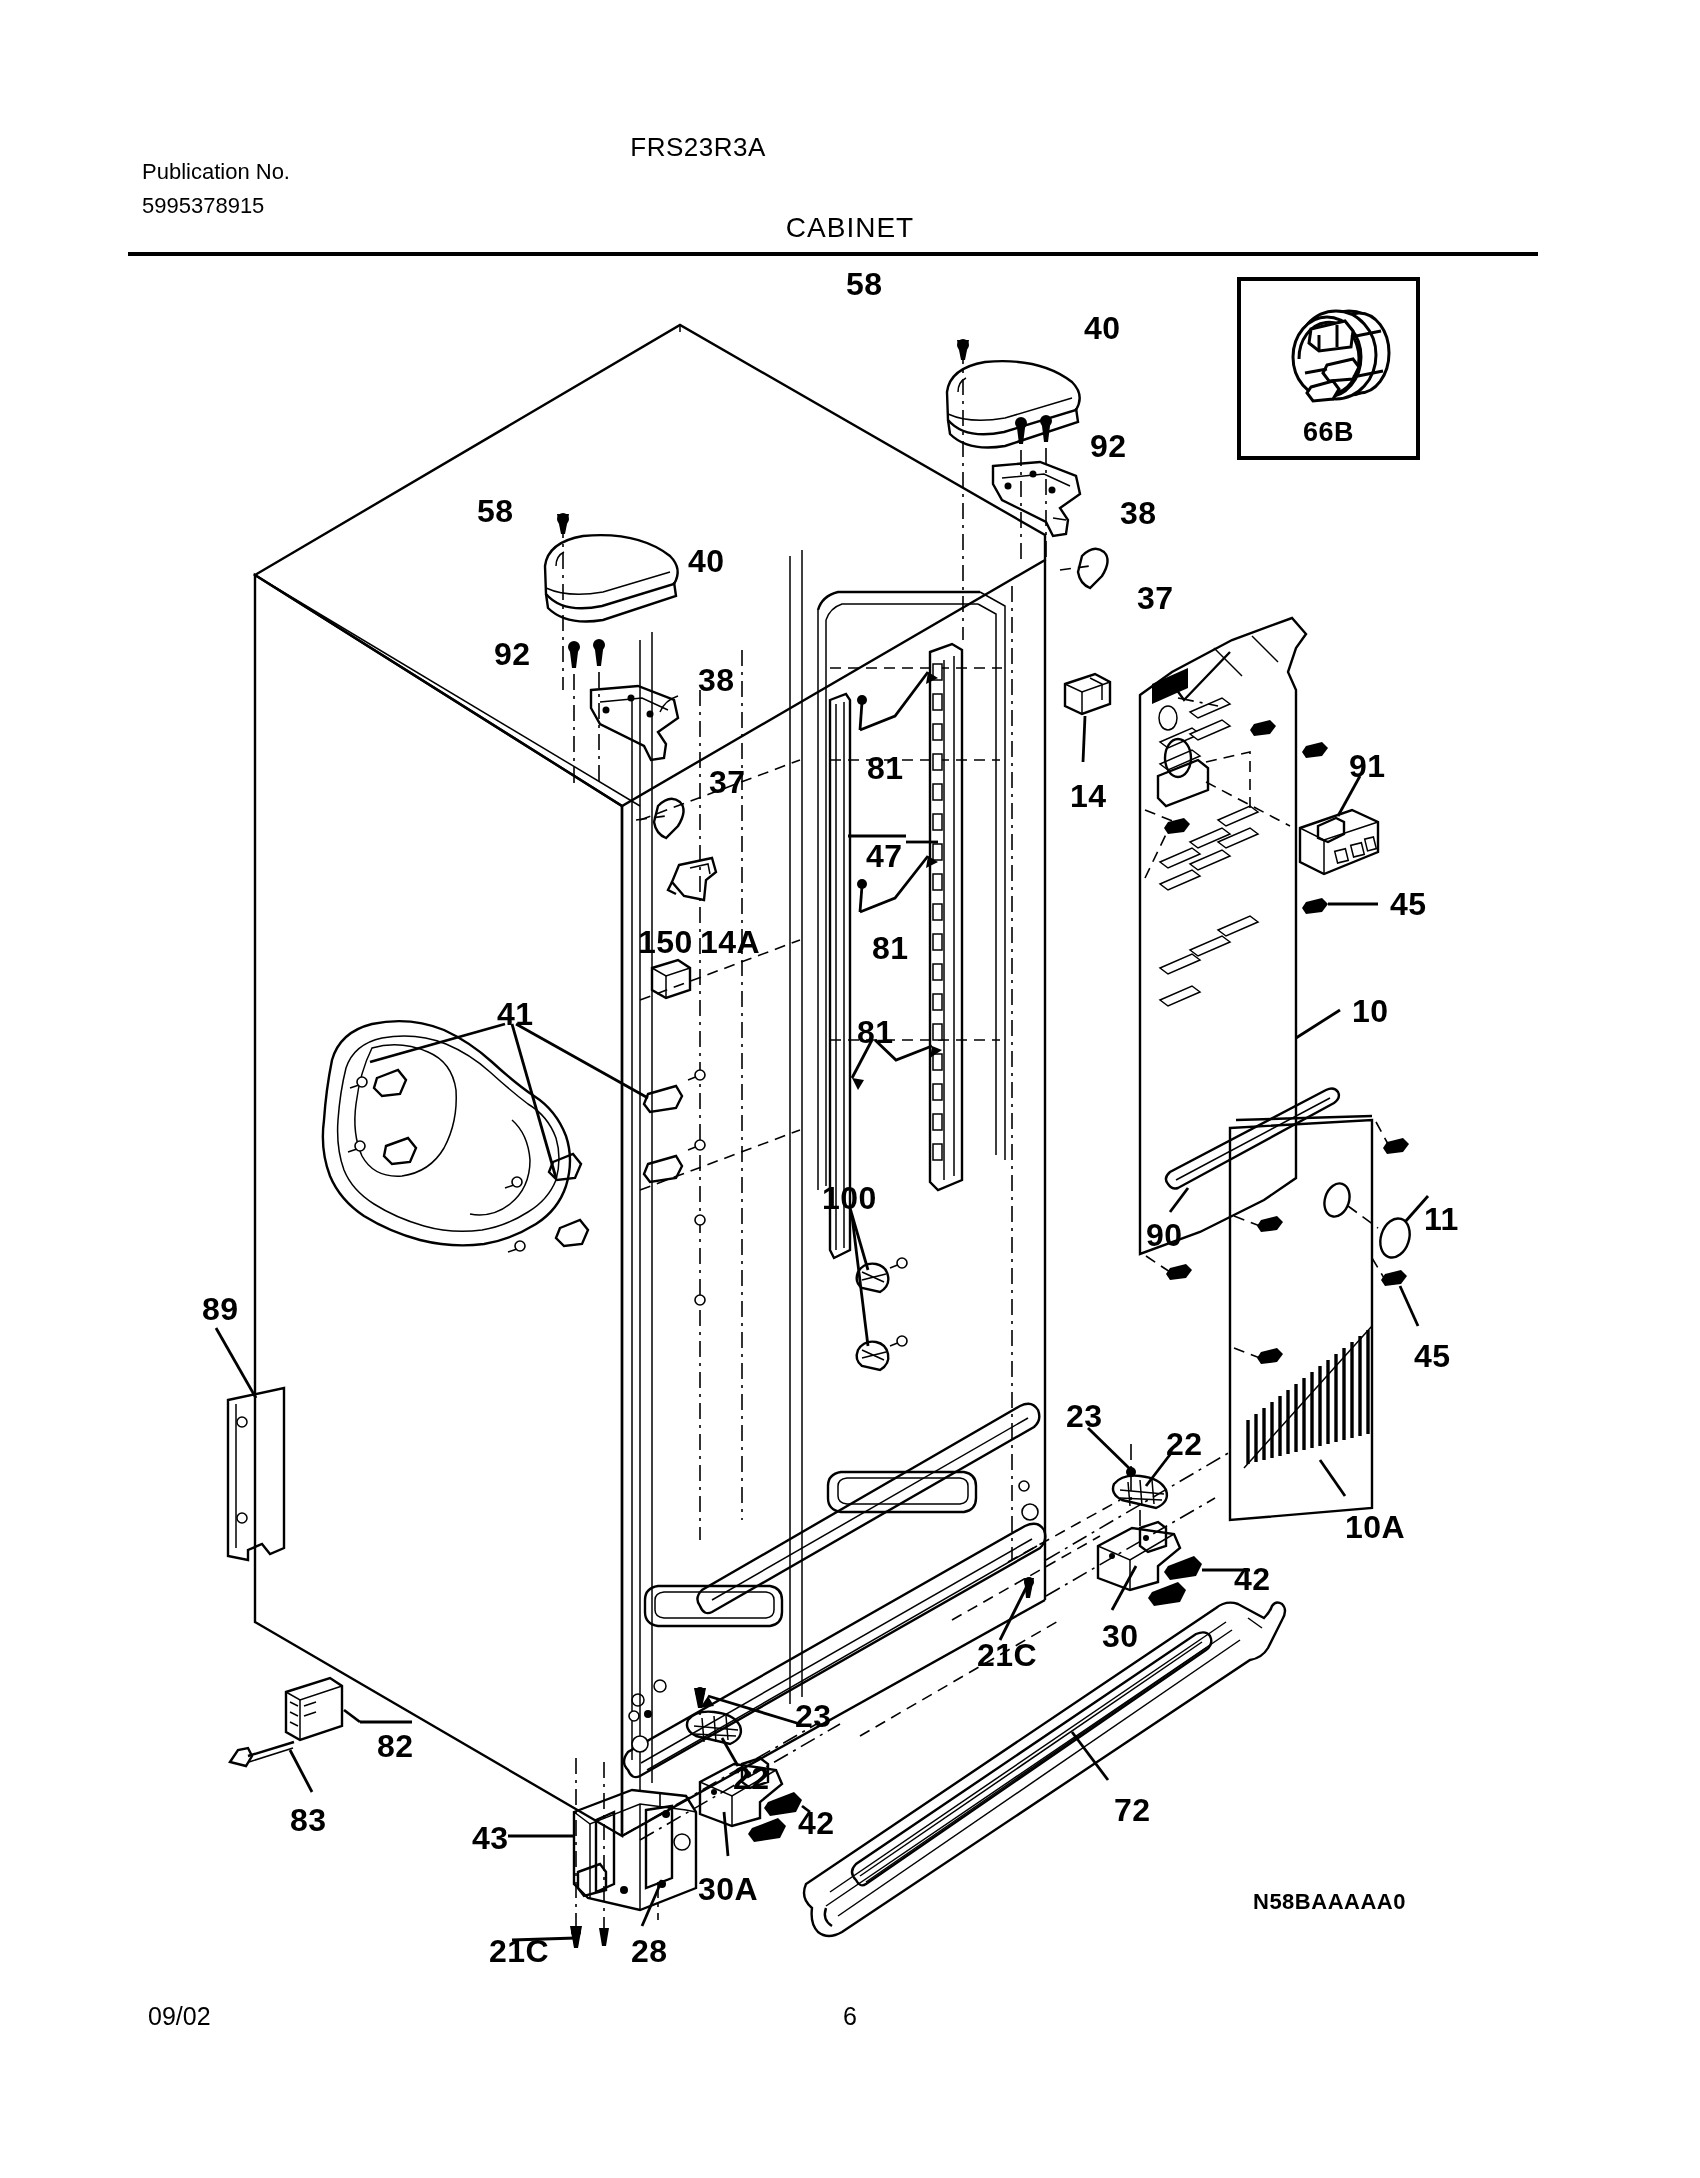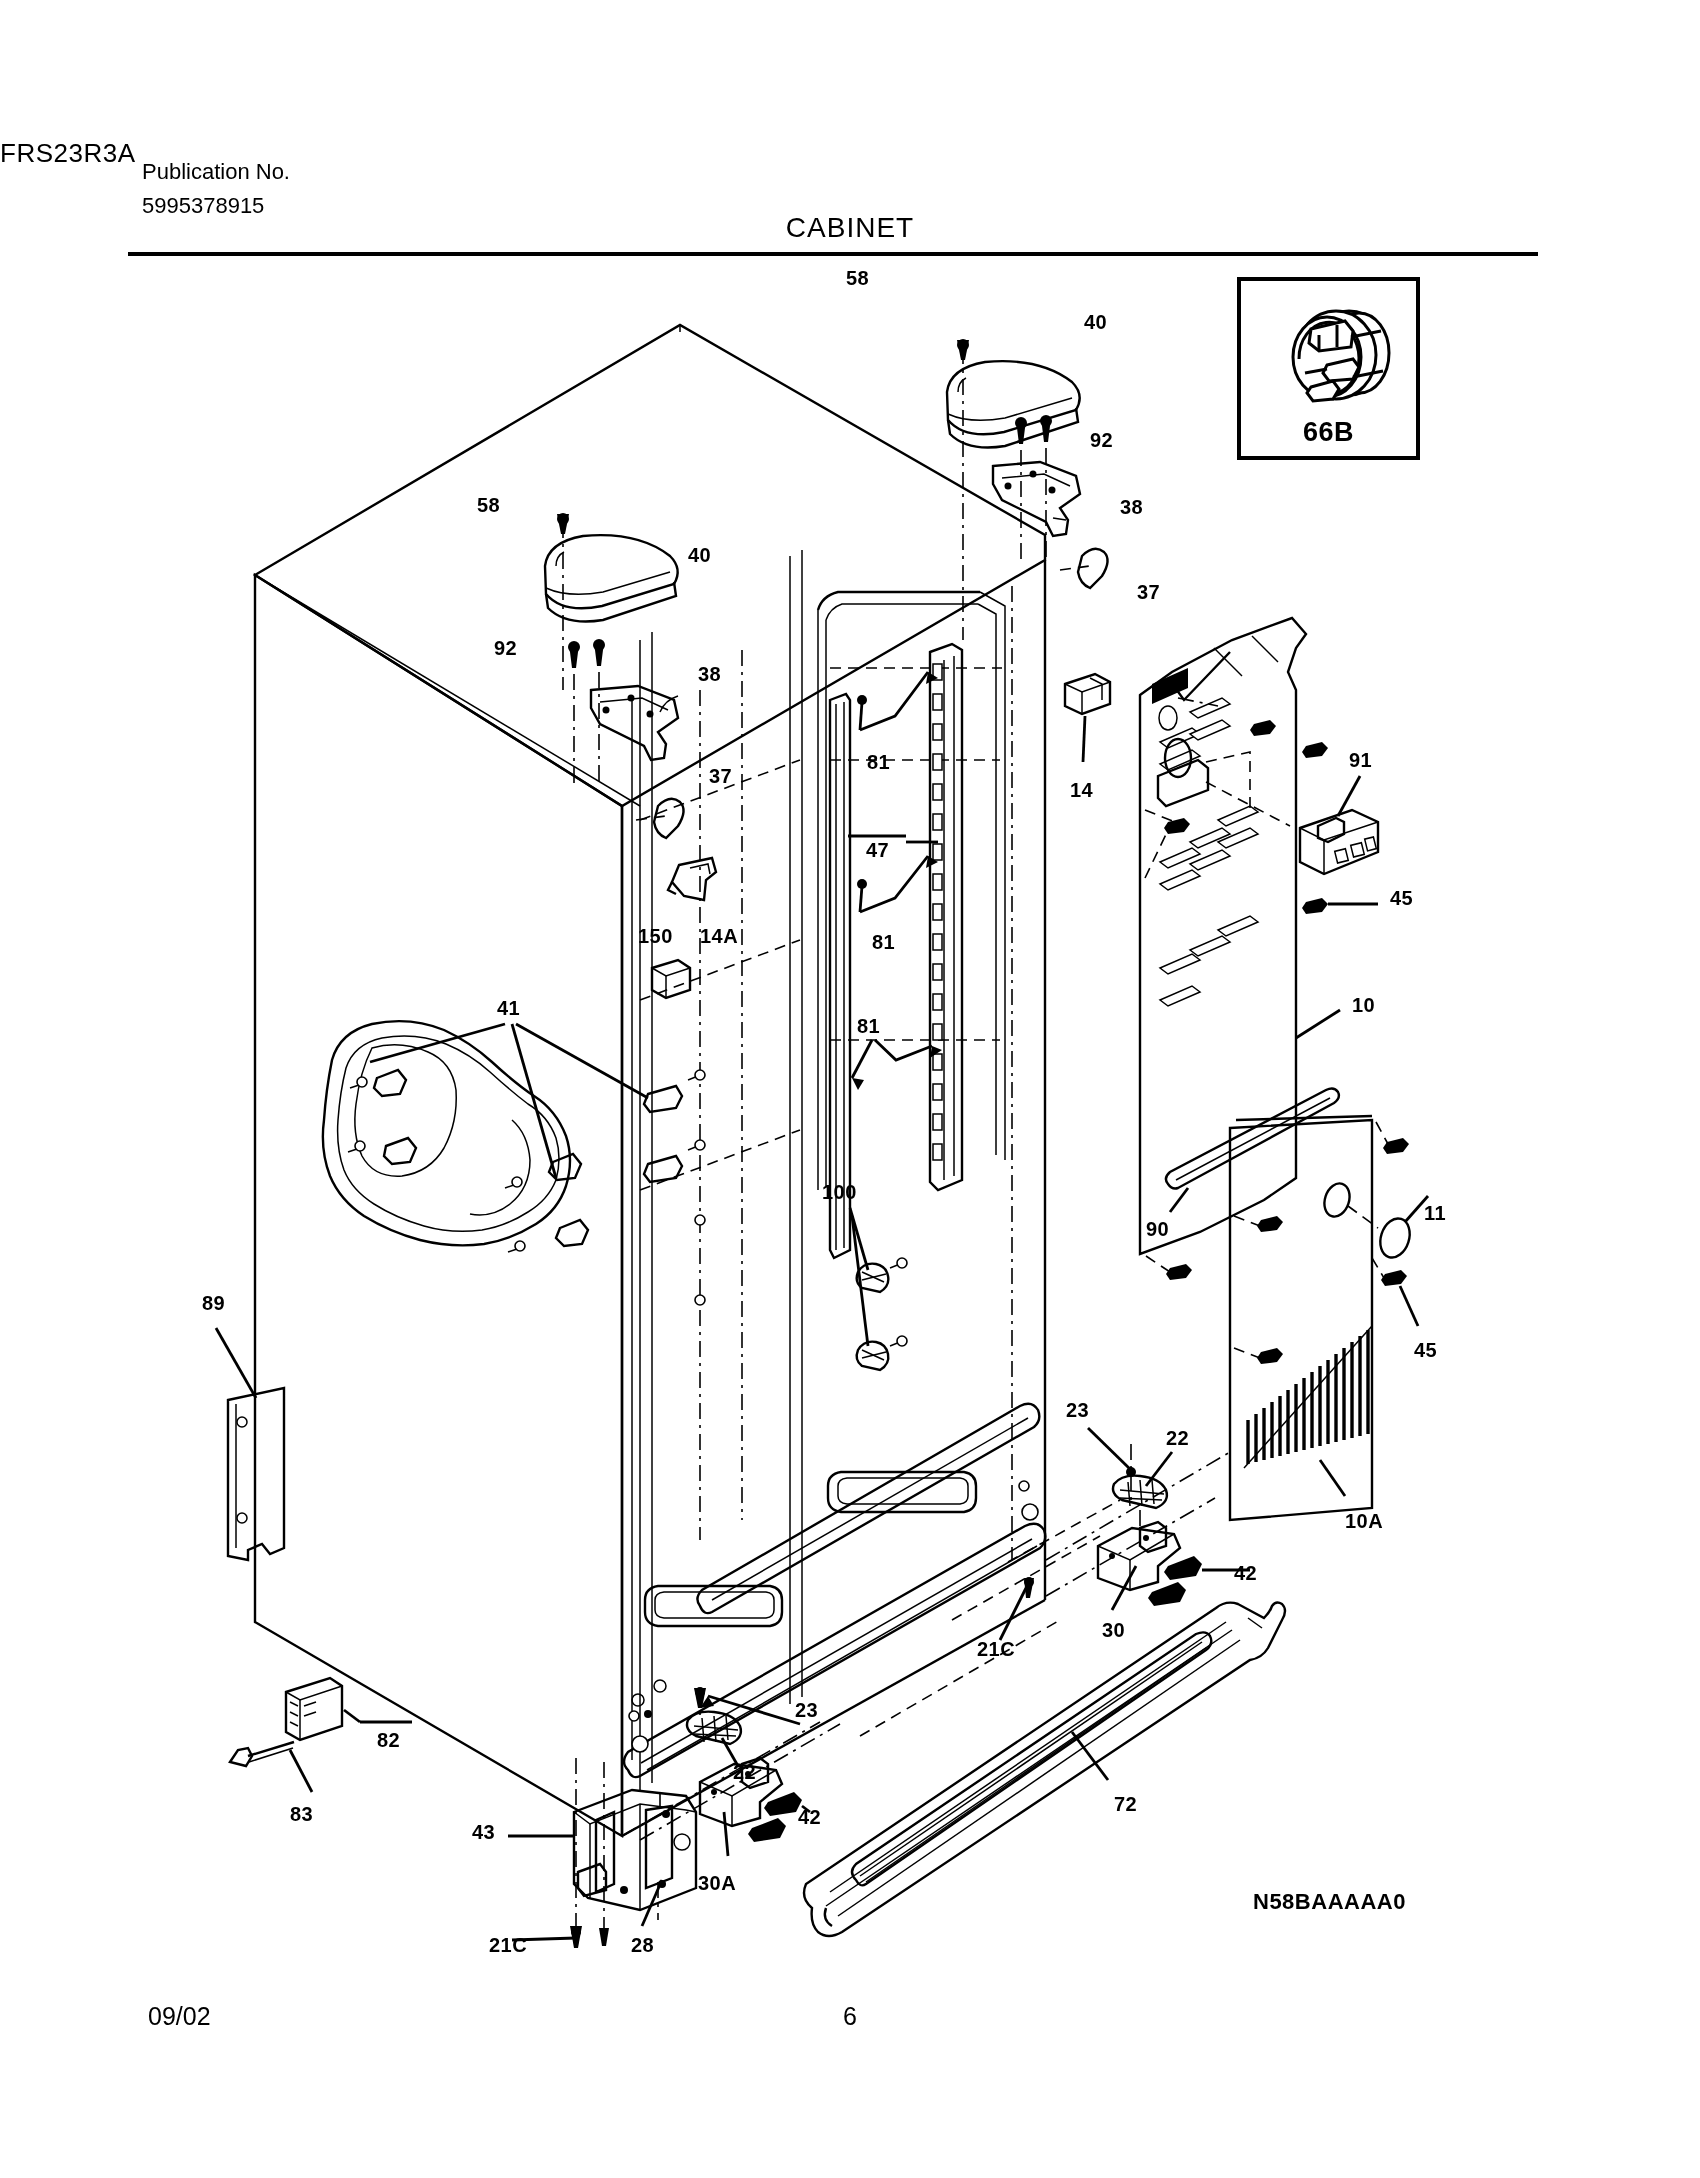--- a/index.html
+++ b/index.html
@@ -26,23 +26,23 @@
     left: 142px;
     top: 155px;
     font-size: 22px;
     line-height: 34px;
     font-weight: normal;
     letter-spacing: 0px;
   }
   .model-no {
     position: absolute;
     left: 0;
-    top: 138px;
+    top: 132px;
     width: 1396px;
-    text-align: left;
+    text-align: center;
     font-size: 26px;
     letter-spacing: 0.5px;
   }
   .section-title {
     position: absolute;
     left: 0;
     top: 212px;
     width: 1700px;
     text-align: center;
     font-size: 28px;
@@ -97,21 +97,21 @@
     bottom: 8px;
     font-size: 27px;
     font-weight: bold;
     letter-spacing: 0.5px;
     margin-left: 48px;
   }
 
   
   .callout {
     position: absolute;
-    font-size: 20px;
+    font-size: 32px;
     font-weight: bold;
     letter-spacing: 0.5px;
     white-space: nowrap;
     line-height: 1;
   }
 
   
   #artwork {
     position: absolute;
     left: 0;

